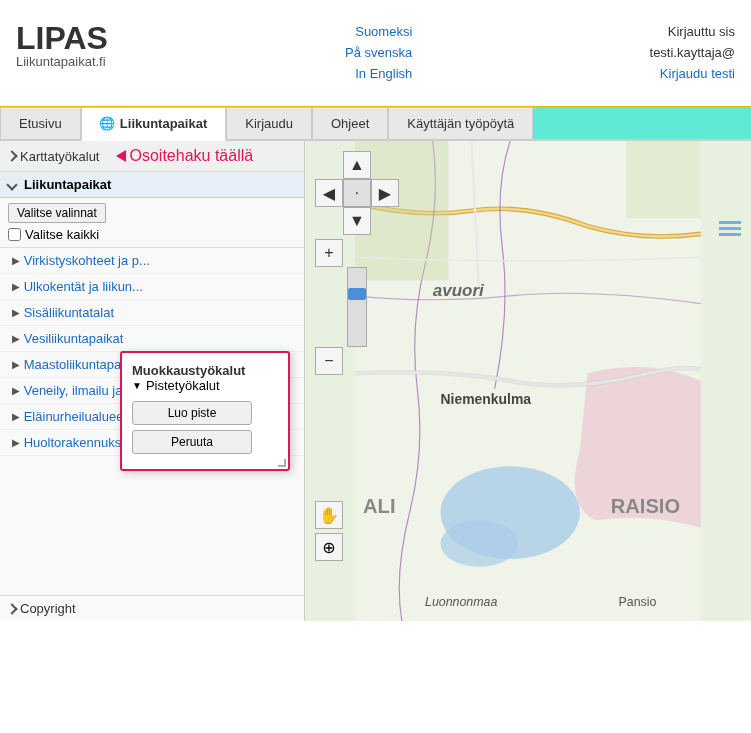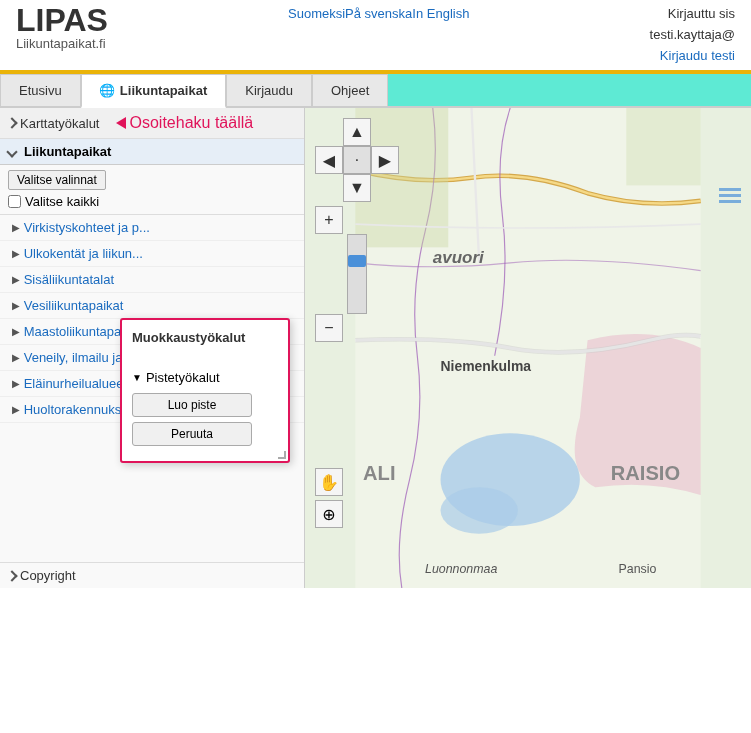--- a/index.html
+++ b/index.html
@@ -3,27 +3,27 @@
   <meta charset="utf-8">
   <style>
     * { box-sizing: border-box; margin: 0; padding: 0; }
     body { font-family: Arial, sans-serif; font-size: 13px; background: #fff; width: 751px; }
 
     
     #header {
       display: flex;
       justify-content: space-between;
       align-items: flex-start;
-      padding: 4px 16px;
-      border-bottom: 4px solid #eab308;
+      padding: 22px 16px;
+      border-bottom: 1px solid #eab308;
     }
     #logo-area { display: flex; flex-direction: column; }
     #logo-lipas { font-size: 32px; font-weight: bold; color: #333; line-height: 1; }
     #logo-sub { font-size: 13px; color: #555; }
-    #top-links { display: flex; flex-direction: row; align-items: flex-end; font-size: 13px; }
+    #top-links { display: flex; flex-direction: column; align-items: flex-end; font-size: 13px; }
     #top-links a { color: #1a6bbf; text-decoration: none; line-height: 1.6; }
     #user-area { display: flex; flex-direction: column; align-items: flex-end; font-size: 13px; }
     #user-area span { line-height: 1.6; color: #333; }
     #user-area a { color: #1a6bbf; text-decoration: none; line-height: 1.6; }
 
     
     #nav-tabs {
       display: flex;
       border-bottom: 2px solid #ccc;
       background: #5eead4;
@@ -174,21 +174,21 @@
       border: 2px solid #e0145a;
       border-radius: 3px;
       z-index: 100;
       padding: 10px;
       box-shadow: 2px 2px 8px rgba(0,0,0,0.2);
     }
     #muokkaus-modal h3 {
       font-size: 13px;
       font-weight: bold;
       color: #333;
-      margin-bottom: 25px;
+      margin-bottom: 0;
     }
     .modal-section-btn {
       display: flex;
       align-items: center;
       gap: 4px;
       font-size: 13px;
       margin-bottom: 8px;
       cursor: pointer;
     }
     .modal-btn {
@@ -337,20 +337,23 @@
   <div class="nav-tab active">
     <span style="color:#3a9;">🌐</span>
     <span>Liikuntapaikat</span>
   </div>
   <div class="nav-tab">
     <span>Kirjaudu</span>
   </div>
   <div class="nav-tab">
     <span>Ohjeet</span>
   </div>
+  <div class="nav-tab">
+    <span>Käyttäjän työpöytä</span>
+  </div>
 </div>
 
 <div id="main">
 
   <div id="sidebar">
 
     <div id="map-tools-section">
       <div class="section-toggle">
         <span class="arrow-right"></span>
         <span>Karttatyökalut</span>

